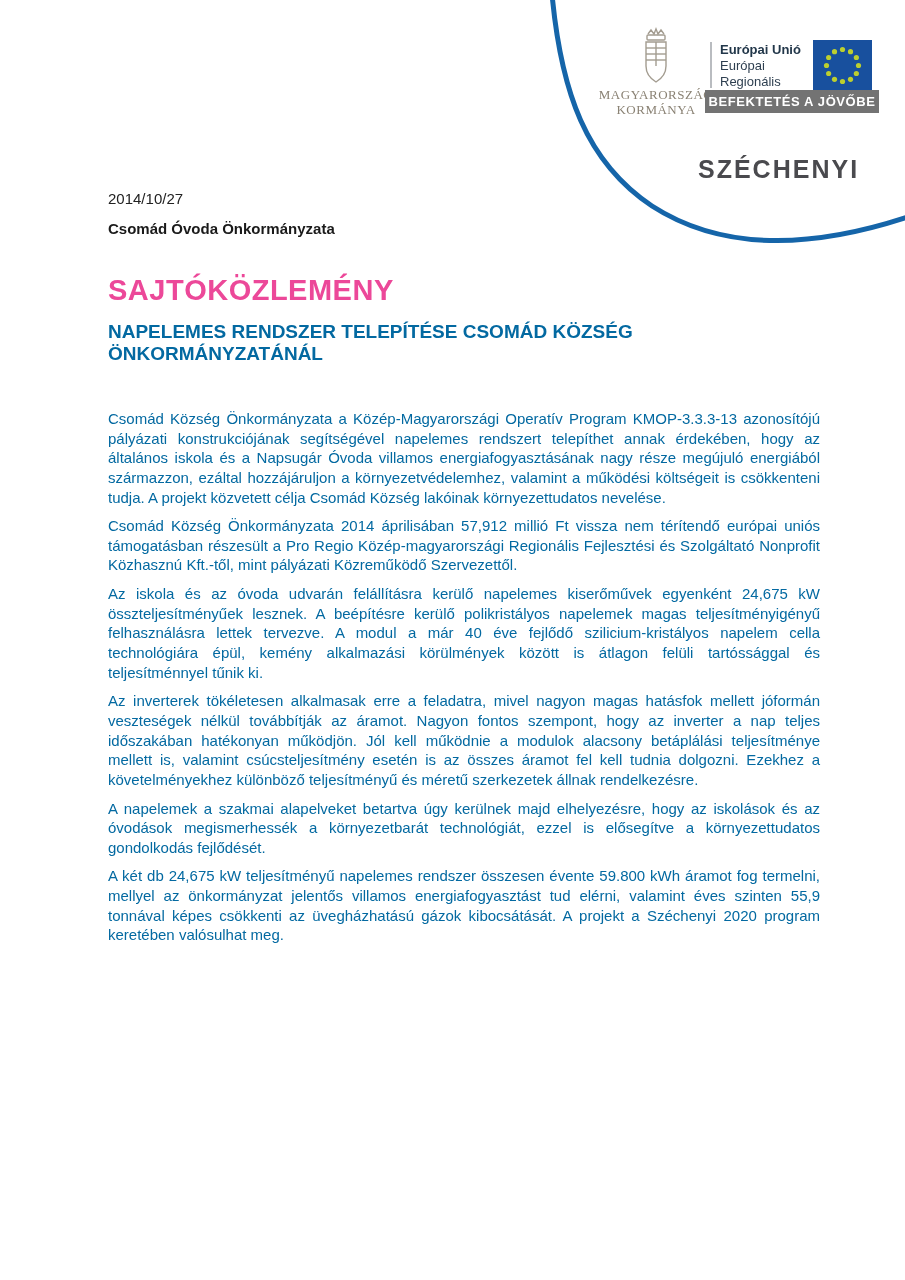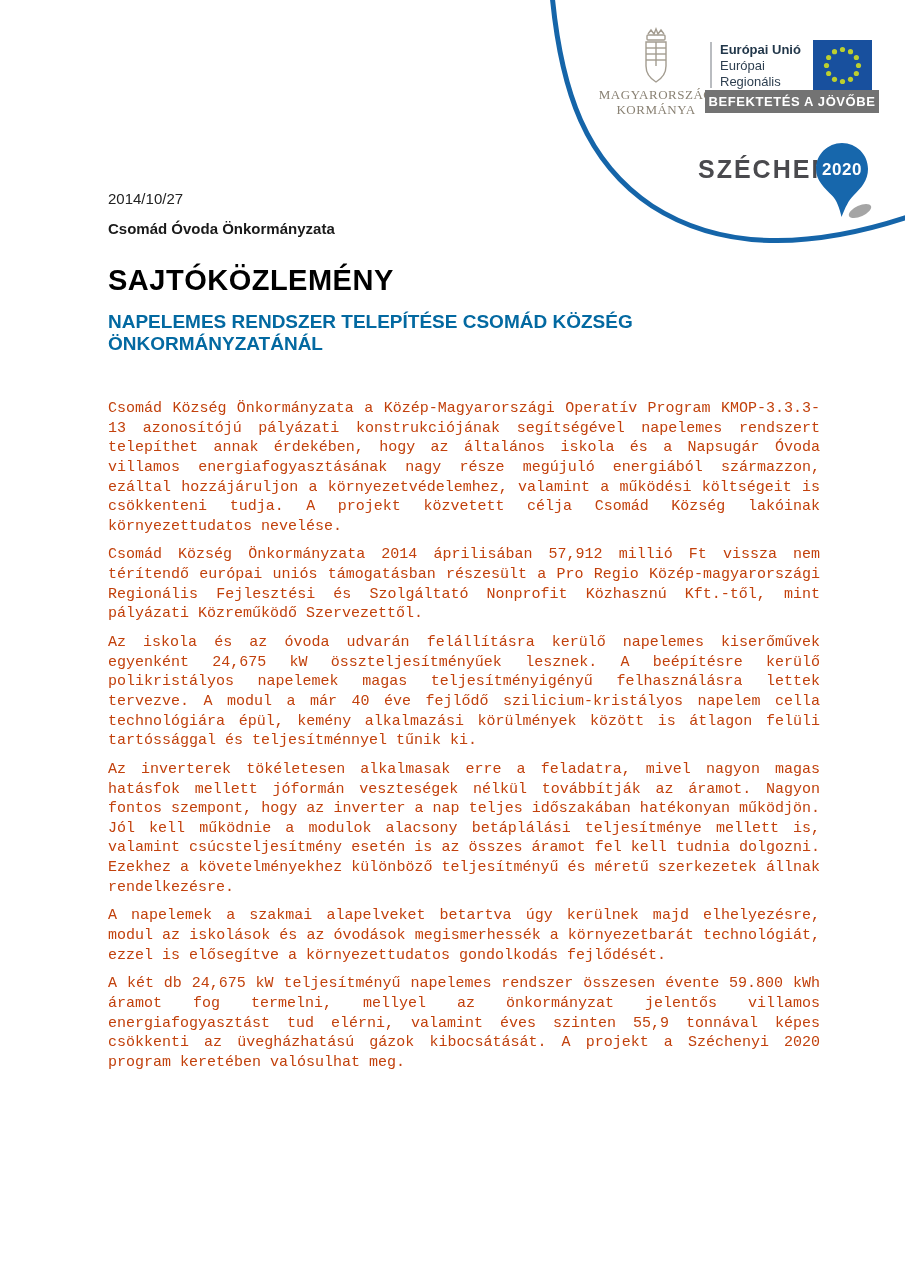--- a/index.html
+++ b/index.html
@@ -99,24 +99,24 @@
   
   .content {
     position: absolute;
     top: 190px; left: 108px;
     width: 712px;
     color: #1c1c1c;
   }
   .doc-date { font-size: 15px; color: #222; }
   .doc-org  { font-size: 15px; font-weight: bold; margin-top: 13px; color: #1a1a1a; }
   .doc-title {
-    margin-top: 27px;
+    margin-top: 37px;
     font-size: 29px;
     font-weight: bold;
-    color: #000000;
+    color: #ec4899;
     letter-spacing: 0.5px;
   }
   .doc-subtitle {
     margin-top: 14px;
     font-size: 19px;
     font-weight: bold;
     color: #0369a1;
   }
   .doc-lead {
     margin-top: 12px;
@@ -125,22 +125,21 @@
     line-height: 1.32;
     text-align: justify;
     color: #111;
   }
   .doc-body { margin-top: 44px; }
   .doc-body p {
     font-size: 15px;
     line-height: 1.31;
     text-align: justify;
     margin-bottom: 9px;
-    color: #c2410c;
-    font-family: Liberation Mono, monospace;
+    color: #0369a1;
   }
 </style>
 </head>
 <body>
 
 <div class="page">
 
   <svg class="curve-svg" viewBox="0 0 905 270" aria-hidden="true">
     <path d="M552,-6 C561,92 586,162 652,206 C714,246 796,254 908,217" fill="none" stroke="#1565a9" stroke-width="5" stroke-linecap="round"></path>
   </svg>
@@ -183,37 +182,30 @@
         <circle cx="21.50" cy="11.64" r="2.6"></circle>
         <circle cx="29.50" cy="9.50" r="2.6"></circle>
         <circle cx="37.50" cy="11.64" r="2.6"></circle>
         <circle cx="43.36" cy="17.50" r="2.6"></circle>
       </g>
   </svg>
   <div class="banner">BEFEKTETÉS A JÖVŐBE</div>
 
   <div class="szechenyi">
     <span class="sz-text">SZÉCHENYI</span>
-    <div class="pin-wrap">
-      <svg width="68" height="80" viewBox="0 0 68 80" aria-hidden="true">
-        <ellipse cx="48" cy="69" rx="12" ry="5.5" transform="rotate(-24 48 69)" fill="#a5a5a5"></ellipse>
-        <path d="M30,1 C15.6,1 4,12.6 4,27 C4,38.5 12.5,46 20.5,54 C24.5,58 27.5,66 29.5,75 C33.5,65 36.5,58.5 41.5,53.5 C49.5,45.5 56,38.5 56,27 C56,12.6 44.4,1 30,1 Z" fill="#1767ac"></path>
-        <text x="30" y="33" text-anchor="middle" font-size="17" font-weight="bold" letter-spacing="0.5" fill="#ffffff">2020</text>
-      </svg>
-    </div>
   </div>
 
   <div class="content">
     <div class="doc-date">2014/10/27</div>
     <div class="doc-org">Csomád Óvoda Önkormányzata</div>
     <h1 class="doc-title">SAJTÓKÖZLEMÉNY</h1>
     <h2 class="doc-subtitle">NAPELEMES RENDSZER TELEPÍTÉSE CSOMÁD KÖZSÉG ÖNKORMÁNYZATÁNÁL</h2>
     <div class="doc-body">
       <p>Csomád Község Önkormányzata a Közép-Magyarországi Operatív Program KMOP-3.3.3-13 azonosítójú pályázati konstrukciójának segítségével napelemes rendszert telepíthet annak érdekében, hogy az általános iskola és a Napsugár Óvoda villamos energiafogyasztásának nagy része megújuló energiából származzon, ezáltal hozzájáruljon a környezetvédelemhez, valamint a működési költségeit is csökkenteni tudja. A projekt közvetett célja Csomád Község lakóinak környezettudatos nevelése.</p>
       <p>Csomád Község Önkormányzata 2014 áprilisában 57,912 millió Ft vissza nem térítendő európai uniós támogatásban részesült a Pro Regio Közép-magyarországi Regionális Fejlesztési és Szolgáltató Nonprofit Közhasznú Kft.-től, mint pályázati Közreműködő Szervezettől.</p>
       <p>Az iskola és az óvoda udvarán felállításra kerülő napelemes kiserőművek egyenként 24,675 kW összteljesítményűek lesznek. A beépítésre kerülő polikristályos napelemek magas teljesítményigényű felhasználásra lettek tervezve. A modul a már 40 éve fejlődő szilicium-kristályos napelem cella technológiára épül, kemény alkalmazási körülmények között is átlagon felüli tartóssággal és teljesítménnyel tűnik ki.</p>
       <p>Az inverterek tökéletesen alkalmasak erre a feladatra, mivel nagyon magas hatásfok mellett jóformán veszteségek nélkül továbbítják az áramot. Nagyon fontos szempont, hogy az inverter a nap teljes időszakában hatékonyan működjön. Jól kell működnie a modulok alacsony betáplálási teljesítménye mellett is, valamint csúcsteljesítmény esetén is az összes áramot fel kell tudnia dolgozni. Ezekhez a követelményekhez különböző teljesítményű és méretű szerkezetek állnak rendelkezésre.</p>
-      <p>A napelemek a szakmai alapelveket betartva úgy kerülnek majd elhelyezésre, modul az iskolások és az óvodások megismerhessék a környezetbarát technológiát, ezzel is elősegítve a környezettudatos gondolkodás fejlődését.</p>
+      <p>A napelemek a szakmai alapelveket betartva úgy kerülnek majd elhelyezésre, hogy az iskolások és az óvodások megismerhessék a környezetbarát technológiát, ezzel is elősegítve a környezettudatos gondolkodás fejlődését.</p>
       <p>A két db 24,675 kW teljesítményű napelemes rendszer összesen évente 59.800 kWh áramot fog termelni, mellyel az önkormányzat jelentős villamos energiafogyasztást tud elérni, valamint éves szinten 55,9 tonnával képes csökkenti az üvegházhatású gázok kibocsátását. A projekt a Széchenyi 2020 program keretében valósulhat meg.</p>
     </div>
   </div>
 
 </div>
 
 </body></html>

